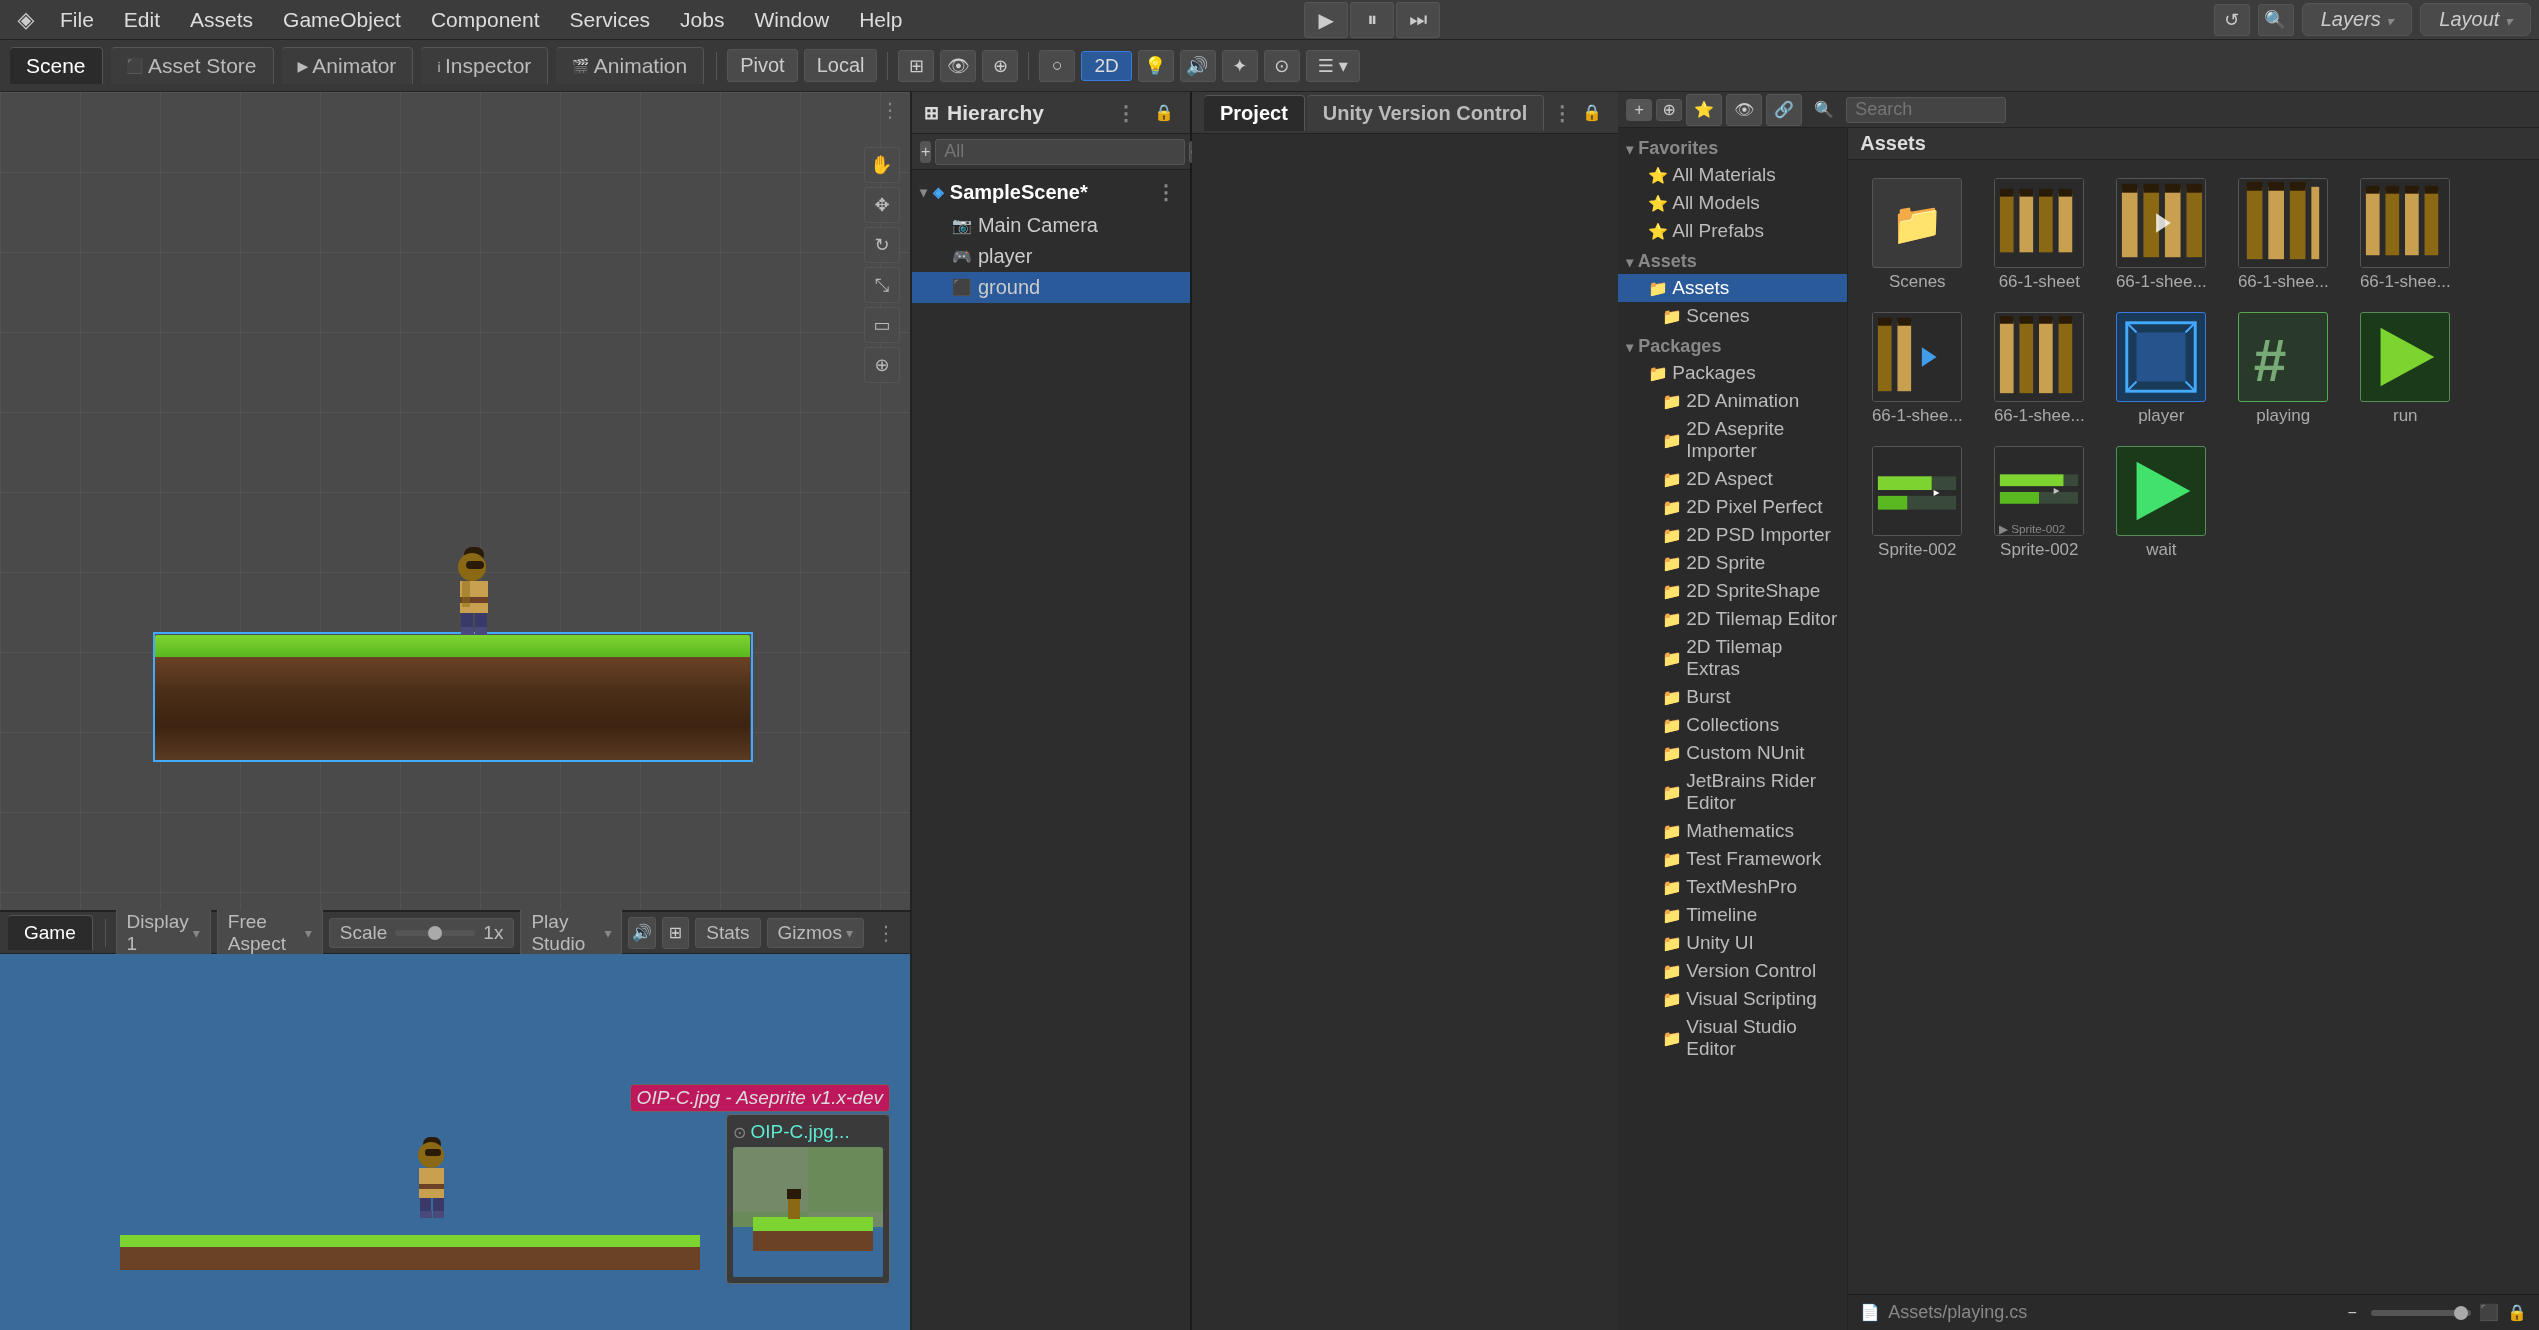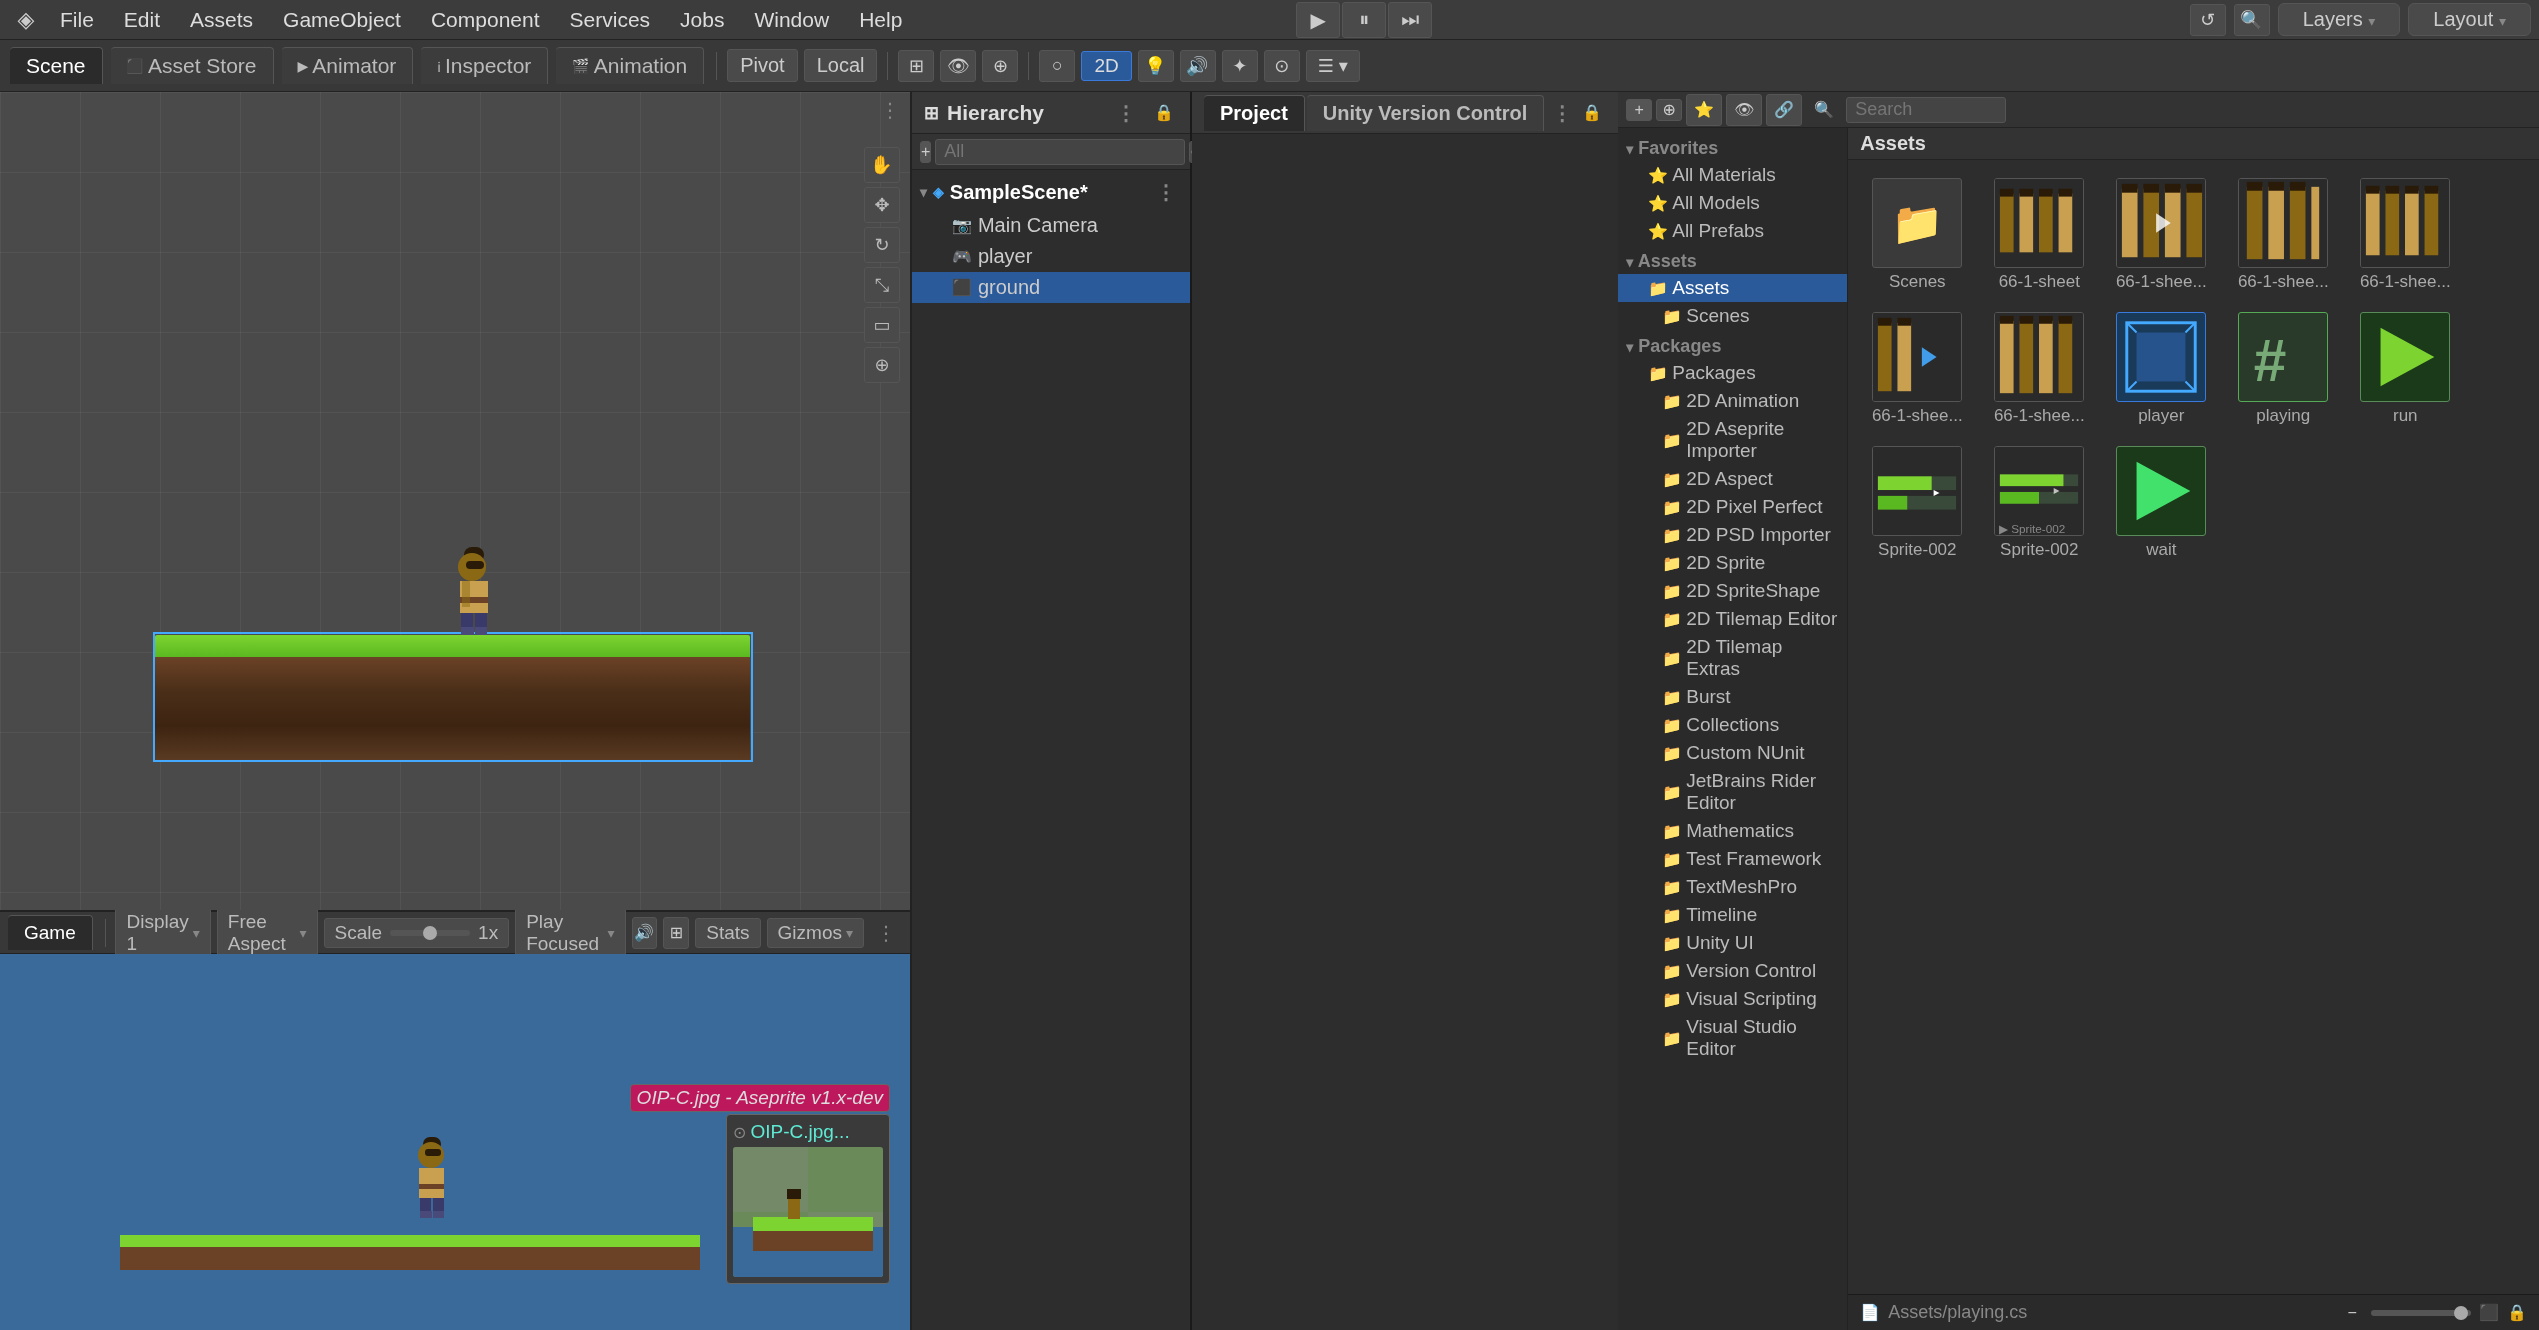--- a/index.html
+++ b/index.html
@@ -86,27 +86,28 @@
     }
 
     
     .top-right-controls {
       display: flex;
       align-items: center;
       gap: 8px;
       margin-left: auto;
     }
     .top-right-btn {
-      padding: 4px 24px;
+      padding: 4px 18px;
       background: #4a4a4a;
       border: 1px solid #555;
       border-radius: 6px;
       color: #ccc;
       font-size: 20px;
       cursor: pointer;
+      font-style: italic;
     }
 
     
     .main-layout {
       display: flex;
       height: calc(1330px - 40px - 52px);
     }
 
     
     .center-panels {
@@ -689,21 +690,21 @@
 
         <div class="game-toolbar-btn" style="gap:8px;">
           <span>Scale</span>
           <div class="slider-track">
             <div class="slider-thumb"></div>
           </div>
           <span>1x</span>
         </div>
 
         <div class="game-toolbar-btn">
-          <span>Play Focused</span>
+          <span>Play Studio</span>
           <span class="dropdown-arrow">▾</span>
         </div>
 
         <div class="toolbar-icon-btn" style="font-size:16px;">🔊</div>
         <div class="toolbar-icon-btn" style="font-size:16px;">⊞</div>
 
         <div class="game-toolbar-btn">Stats</div>
         <div class="game-toolbar-btn">
           <span>Gizmos</span>
           <span class="dropdown-arrow">▾</span>

